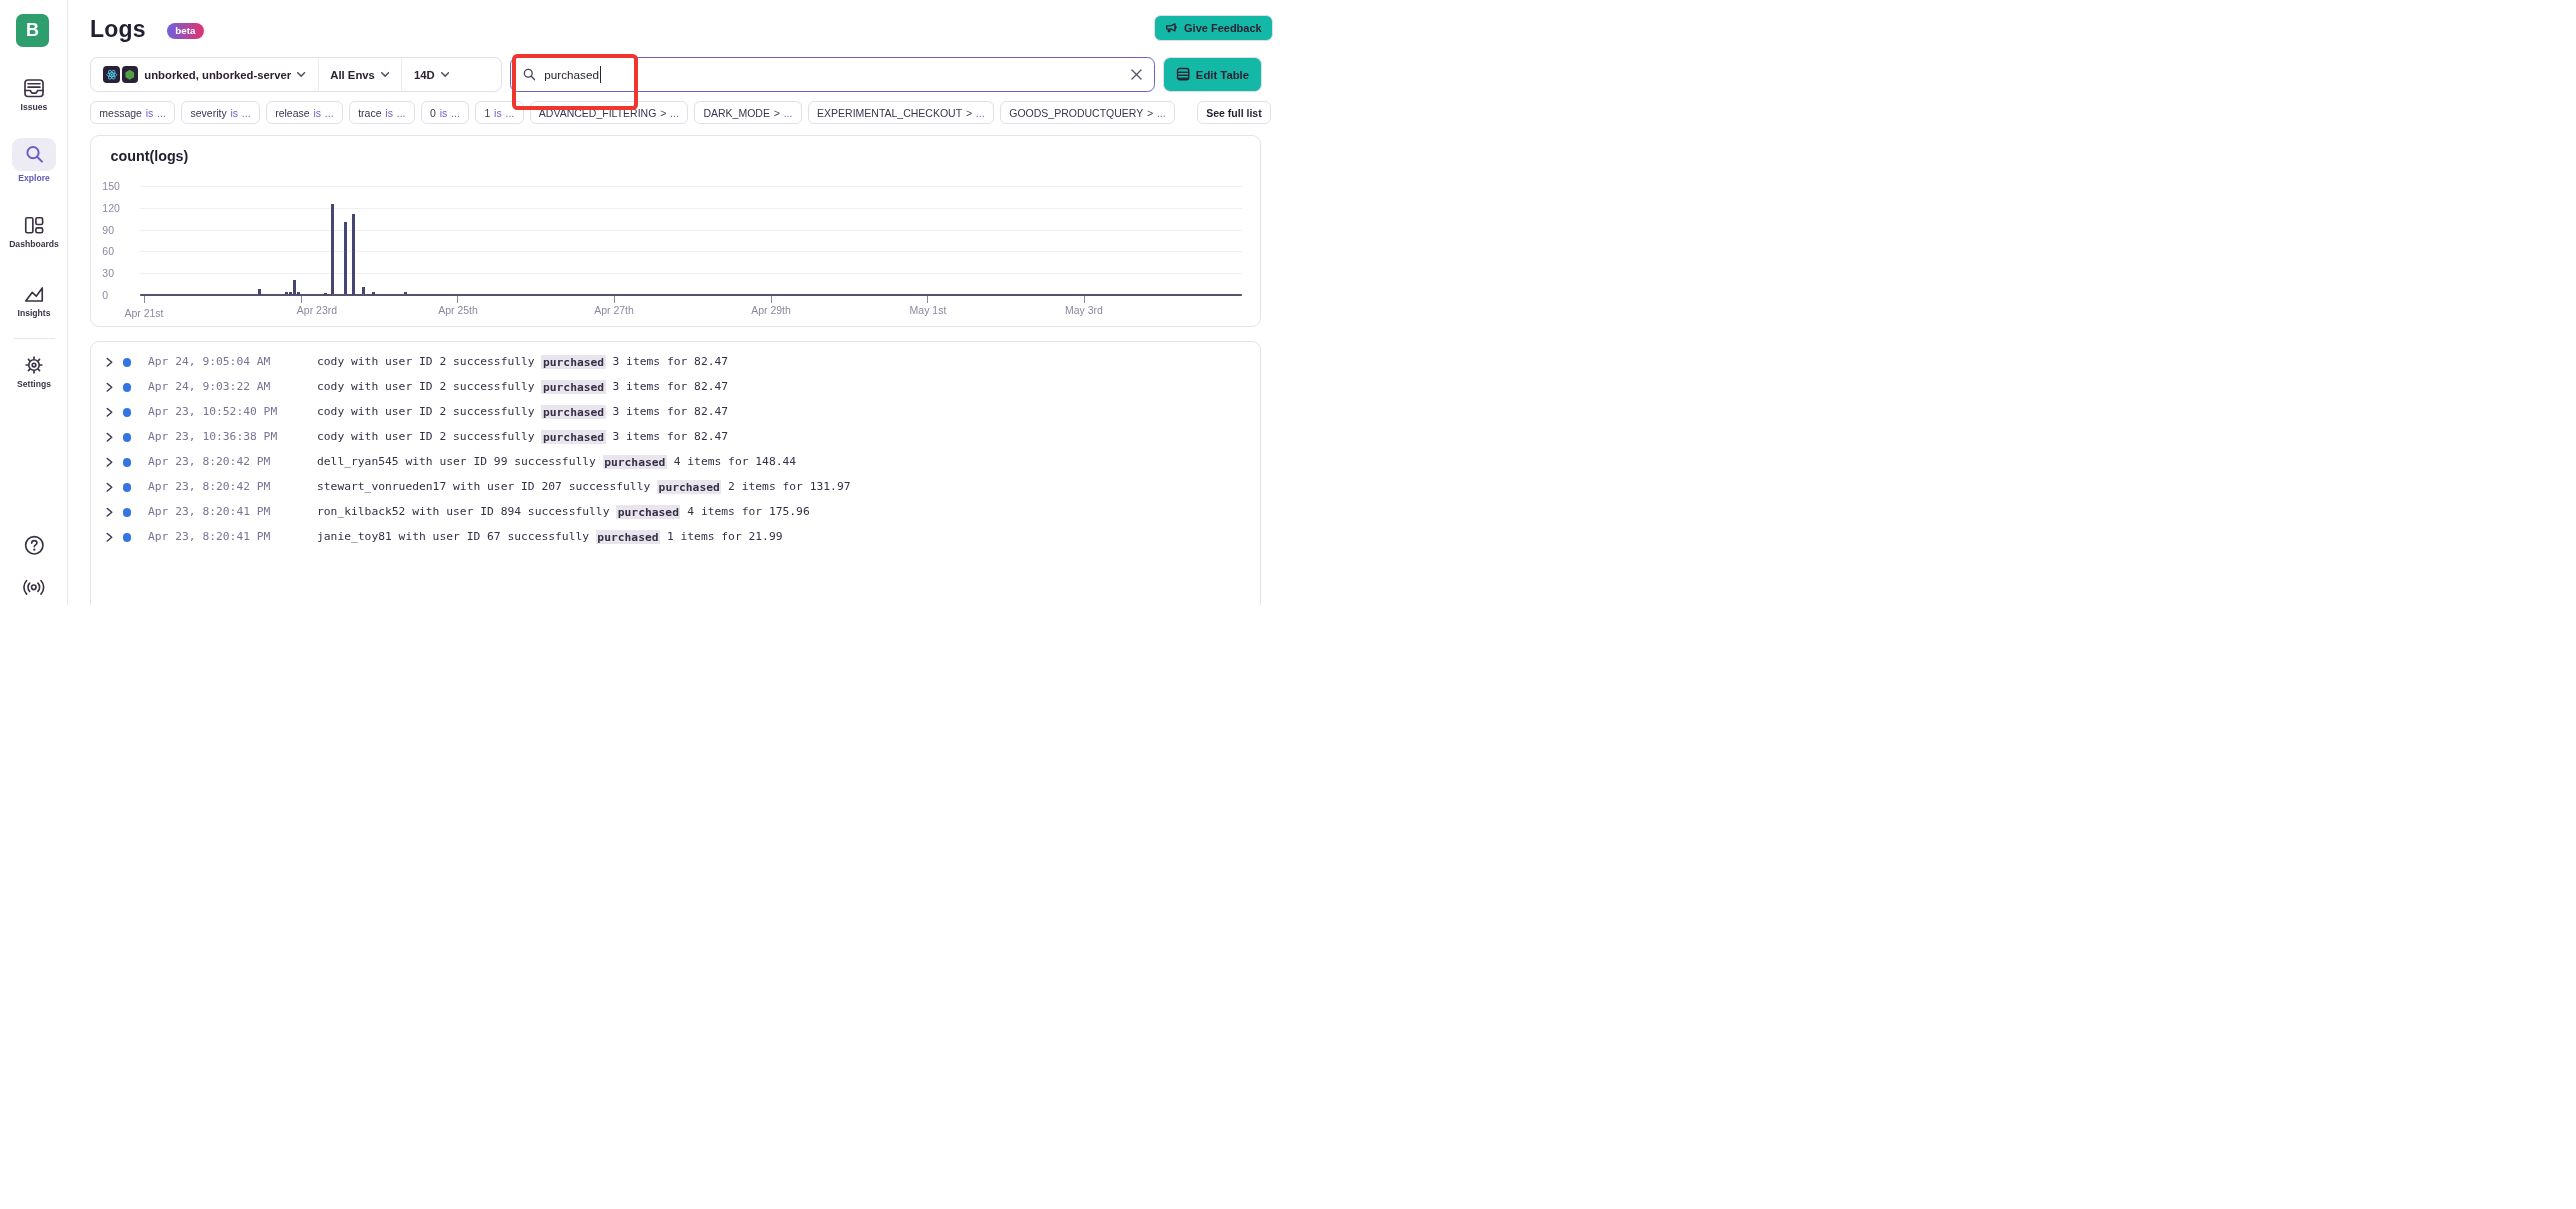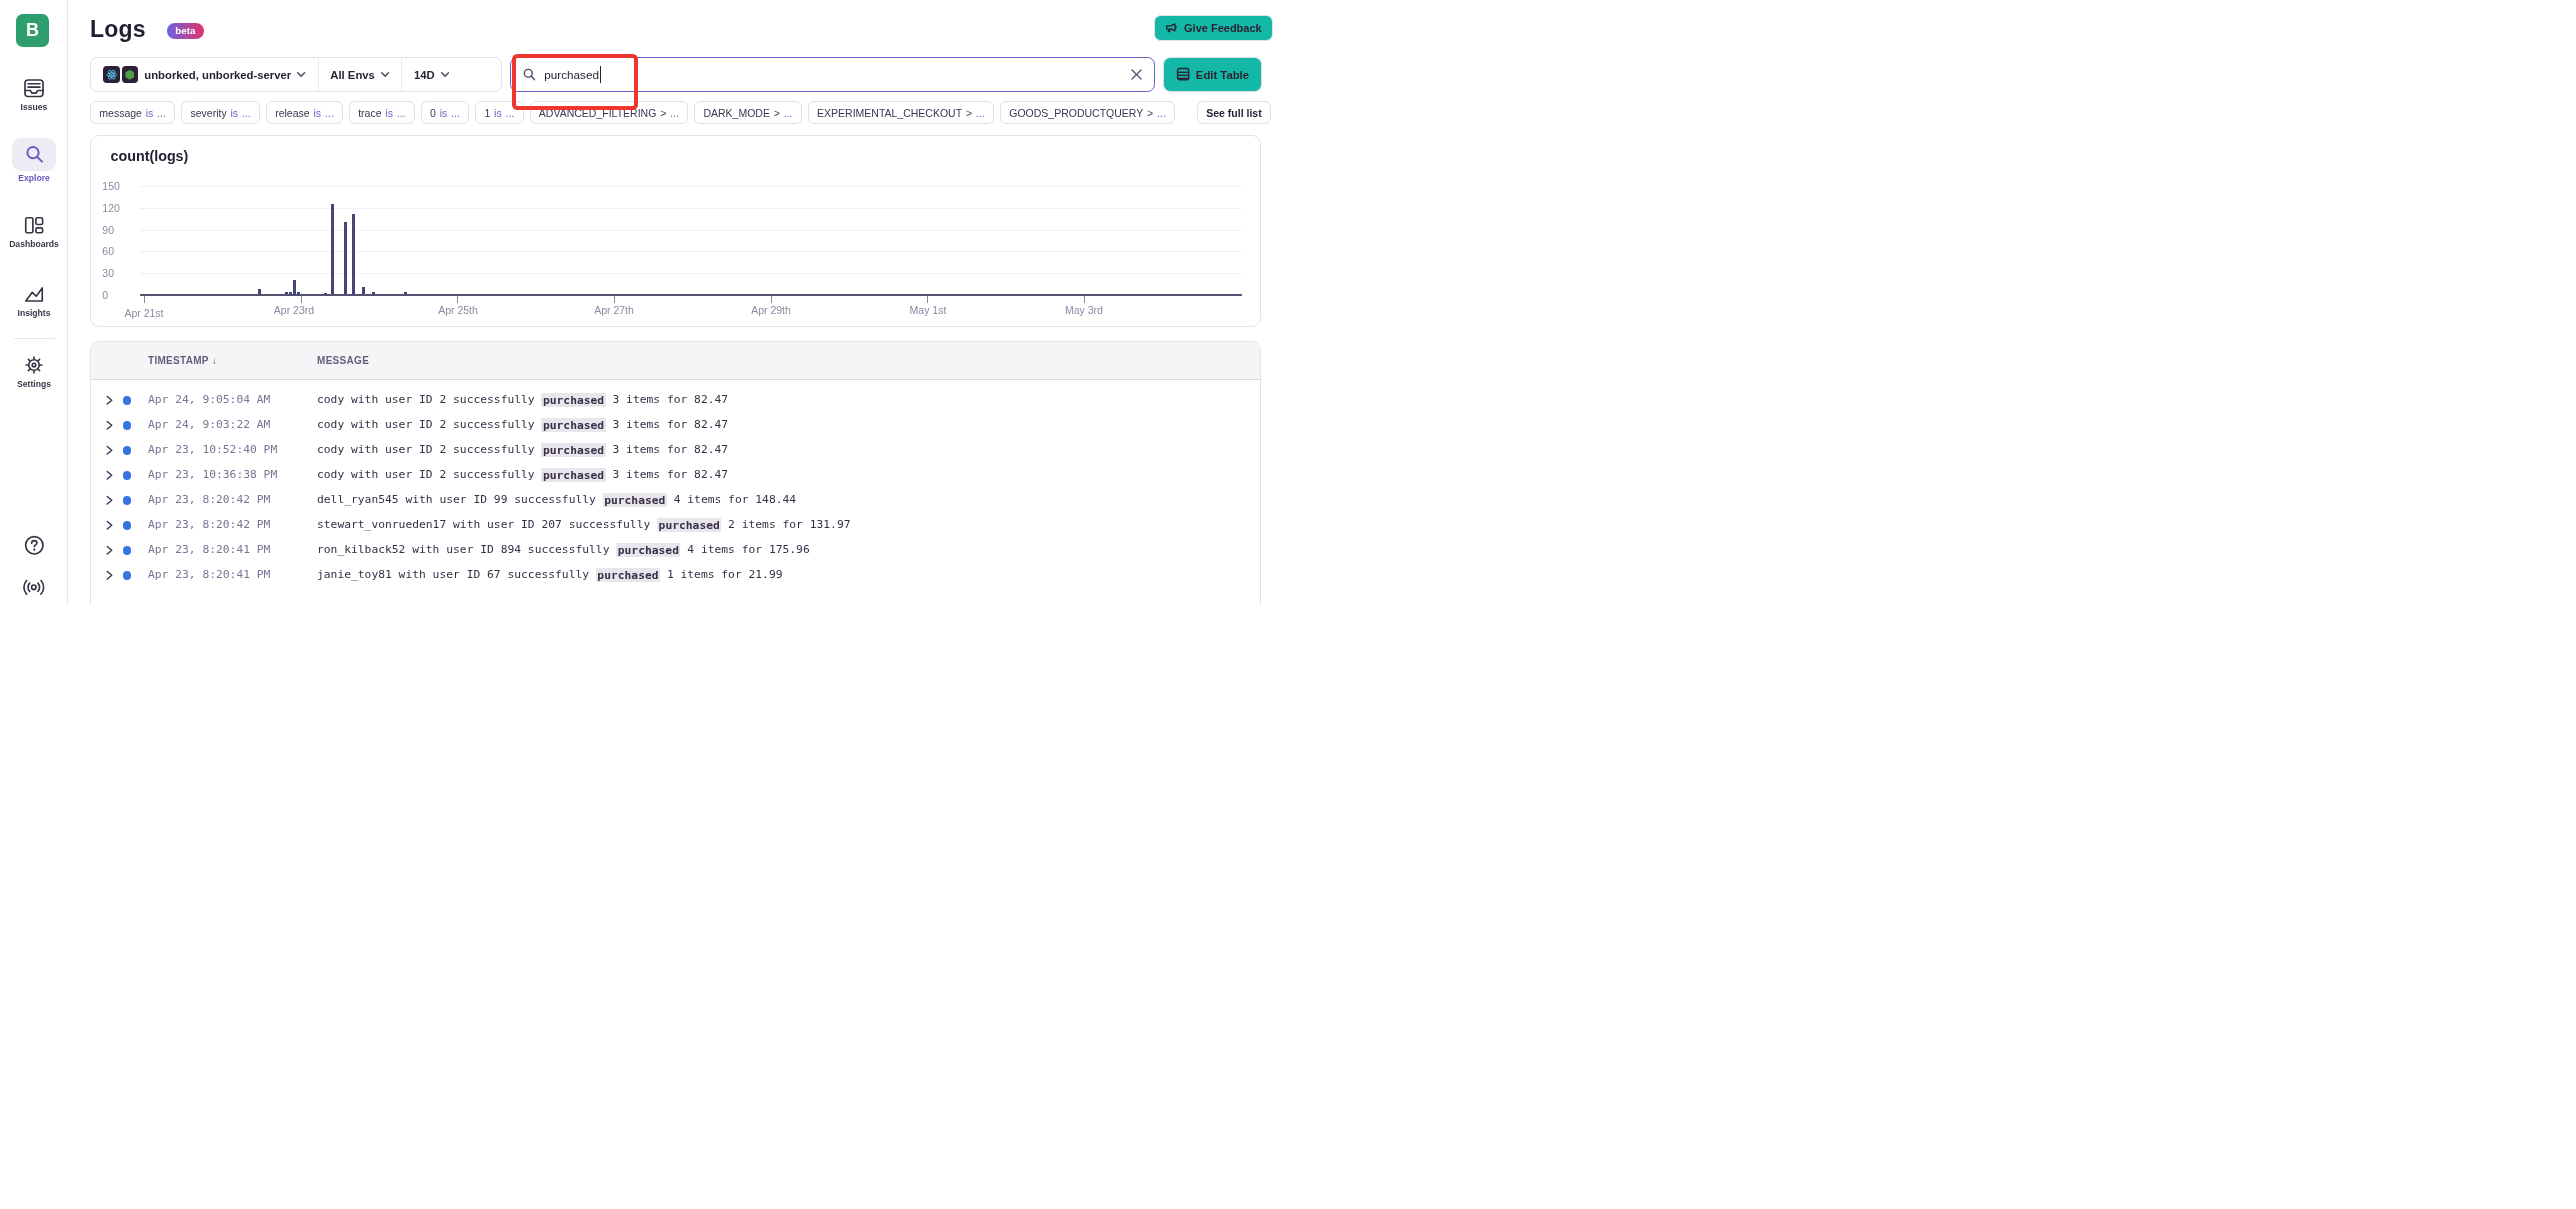--- a/index.html
+++ b/index.html
@@ -361,21 +361,21 @@
           <div class="gridline" style="left: 49px; top: 94px; width: 1102px;"></div>
           <div class="ylab" style="left: 11.3px; top: 88px;">90</div>
           <div class="gridline" style="left: 49px; top: 72px; width: 1102px;"></div>
           <div class="ylab" style="left: 11.3px; top: 66px;">120</div>
           <div class="gridline" style="left: 49px; top: 50px; width: 1102px;"></div>
           <div class="ylab" style="left: 11.3px; top: 44px;">150</div>
           <div class="baseline" style="left: 49px; top: 158px; width: 1102px;"></div>
           <div class="xtick" style="left: 53px; top: 160px;"></div>
           <div class="xlab" style="left: 19px; top: 171px;">Apr 21st</div>
           <div class="xtick" style="left: 210px; top: 160px;"></div>
-          <div class="xlab" style="left: 169px; top: 168px;">Apr 23rd</div>
+          <div class="xlab" style="left: 192px; top: 168px;">Apr 23rd</div>
           <div class="xtick" style="left: 366px; top: 160px;"></div>
           <div class="xlab" style="left: 333px; top: 168px;">Apr 25th</div>
           <div class="xtick" style="left: 523px; top: 160px;"></div>
           <div class="xlab" style="left: 489px; top: 168px;">Apr 27th</div>
           <div class="xtick" style="left: 680px; top: 160px;"></div>
           <div class="xlab" style="left: 646px; top: 168px;">Apr 29th</div>
           <div class="xtick" style="left: 836px; top: 160px;"></div>
           <div class="xlab" style="left: 803px; top: 168px;">May 1st</div>
           <div class="xtick" style="left: 993px; top: 160px;"></div>
           <div class="xlab" style="left: 959px; top: 168px;">May 3rd</div>
@@ -388,29 +388,20 @@
           <div class="bar" style="left: 240px; top: 68px; width: 3px; height: 90px;"></div>
           <div class="bar" style="left: 253px; top: 86px; width: 3px; height: 72px;"></div>
           <div class="bar" style="left: 261px; top: 78px; width: 3px; height: 81px;"></div>
           <div class="bar" style="left: 271px; top: 151px; width: 3px; height: 7.2px;"></div>
           <div class="bar" style="left: 281px; top: 156px; width: 3px; height: 2.9px;"></div>
           <div class="bar" style="left: 313px; top: 156px; width: 3px; height: 2.2px;"></div>
         </div>
     </section>
 
     <section class="table-card">
-      <div class="thead">
-        <span class="th" style="left:57px">
-          <span>TIMESTAMP</span>
-            <span>↓</span>
-        </span>
-        <span class="th" style="left:226px">
-          <span>MESSAGE</span>
-        </span>
-      </div>
       <div class="tbody" id="rows">
           <div class="lrow">
             <span class="cell-exp"><svg width="9" height="10.5" viewBox="0 0 12 14">
                 <polyline points="3,2 9,7 3,12" fill="none" stroke="#3f3852" stroke-width="2" stroke-linecap="round" stroke-linejoin="round"></polyline>
               </svg></span>
             <span class="cell-dot"></span>
             <span class="cell-time">Apr 24, 9:05:04 AM</span>
             <span class="cell-msg"><span>cody with user ID 2 successfully </span><span class="hl">purchased</span><span> 3 items for 82.47</span></span>
           </div>
           <div class="lrow">

